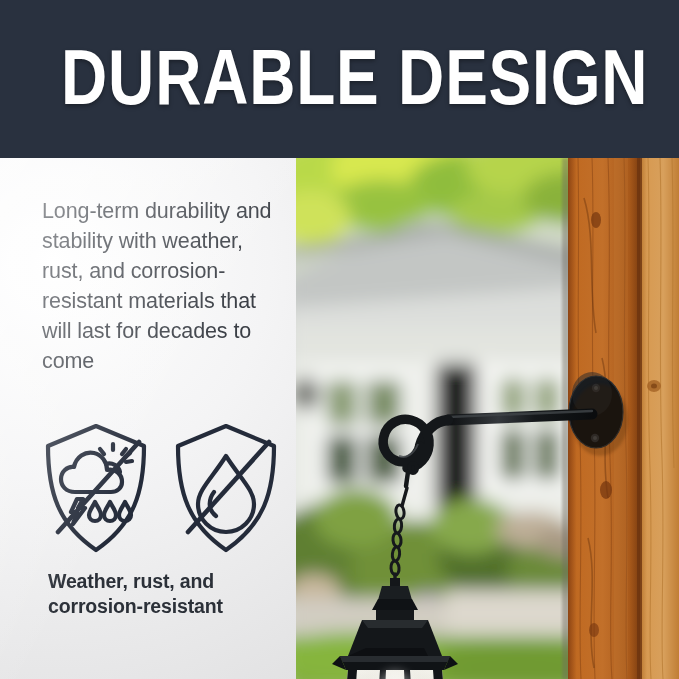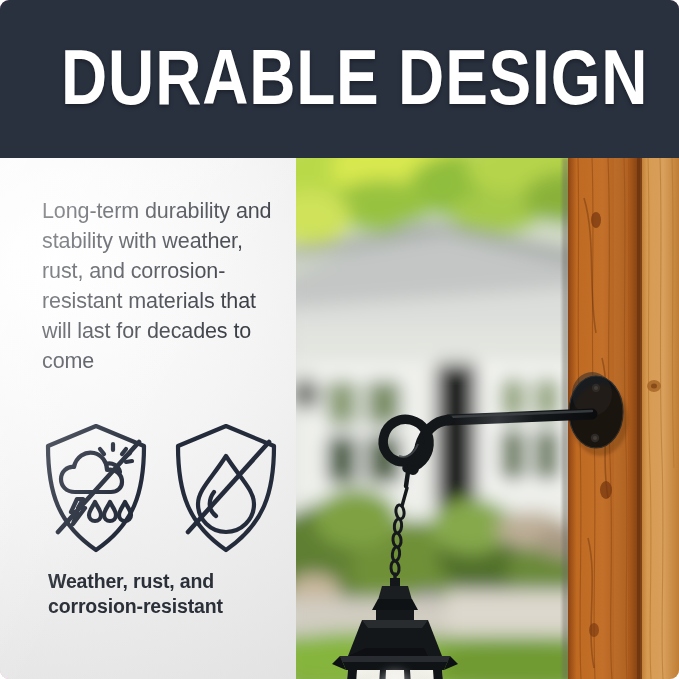--- a/index.html
+++ b/index.html
@@ -12,21 +12,20 @@
     height: 679px;
     overflow: hidden;
     font-family: "Liberation Sans", sans-serif;
   }
   .page {
     position: relative;
     width: 679px;
     height: 679px;
     overflow: hidden;
     background: #f9a8d4;
-    border-radius: 9px;
   }
 
   
   .header-banner {
     position: absolute;
     left: 0; top: 0;
     width: 679px;
     height: 158px;
     background: #29313f;
     overflow: hidden;

